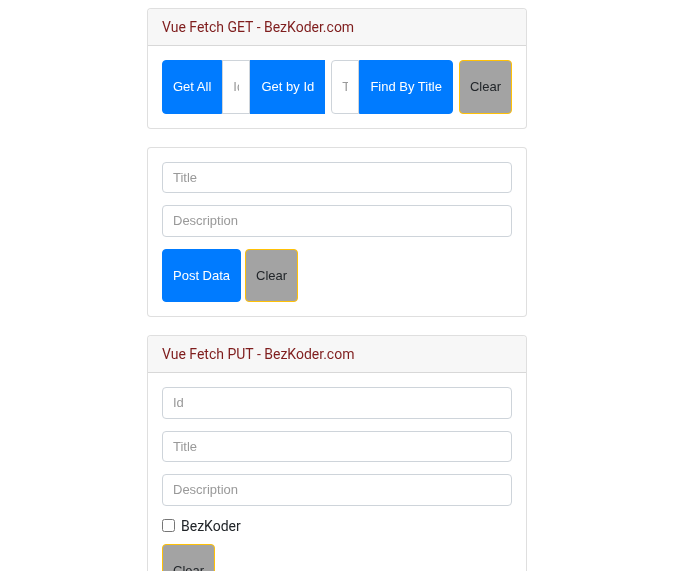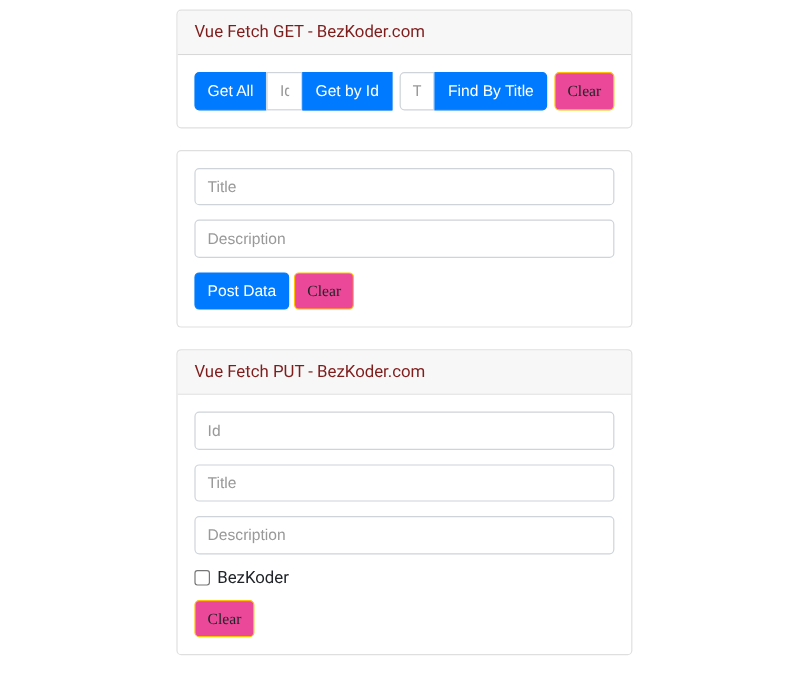--- a/index.html
+++ b/index.html
@@ -53,36 +53,35 @@
       flex: 1 1 auto;
       min-width: 0;
     }
     .btn {
       display: inline-block;
       font-weight: 400;
       color: #fff;
       text-align: right;
       vertical-align: middle;
       border: 1px solid transparent;
-      padding: 5px 10px;
+      padding: 16px 10px;
       font-size: 13px;
       line-height: 1.5;
       border-radius: 4px;
       cursor: pointer;
       white-space: nowrap;
     }
     .btn-primary {
       background-color: #007bff;
       border-color: #007bff;
     }
     .btn-warning {
-      background-color: #ec4899;
+      background-color: #a3a3a3;
       border-color: #ffc107;
       color: #212529;
-      font-family: Liberation Serif, serif;
     }
     .form-control {
       display: block;
       width: 100%;
       padding: 5px 10px;
       font-size: 13px;
       line-height: 1.5;
       color: #495057;
       background-color: #fff;
       border: 1px solid #ced4da;

